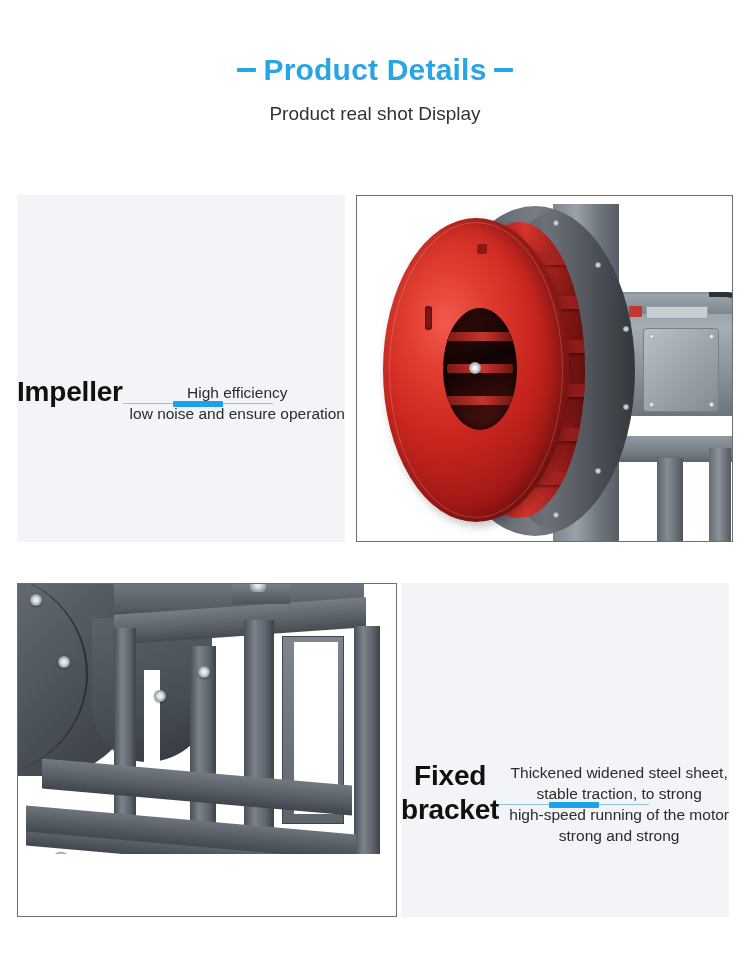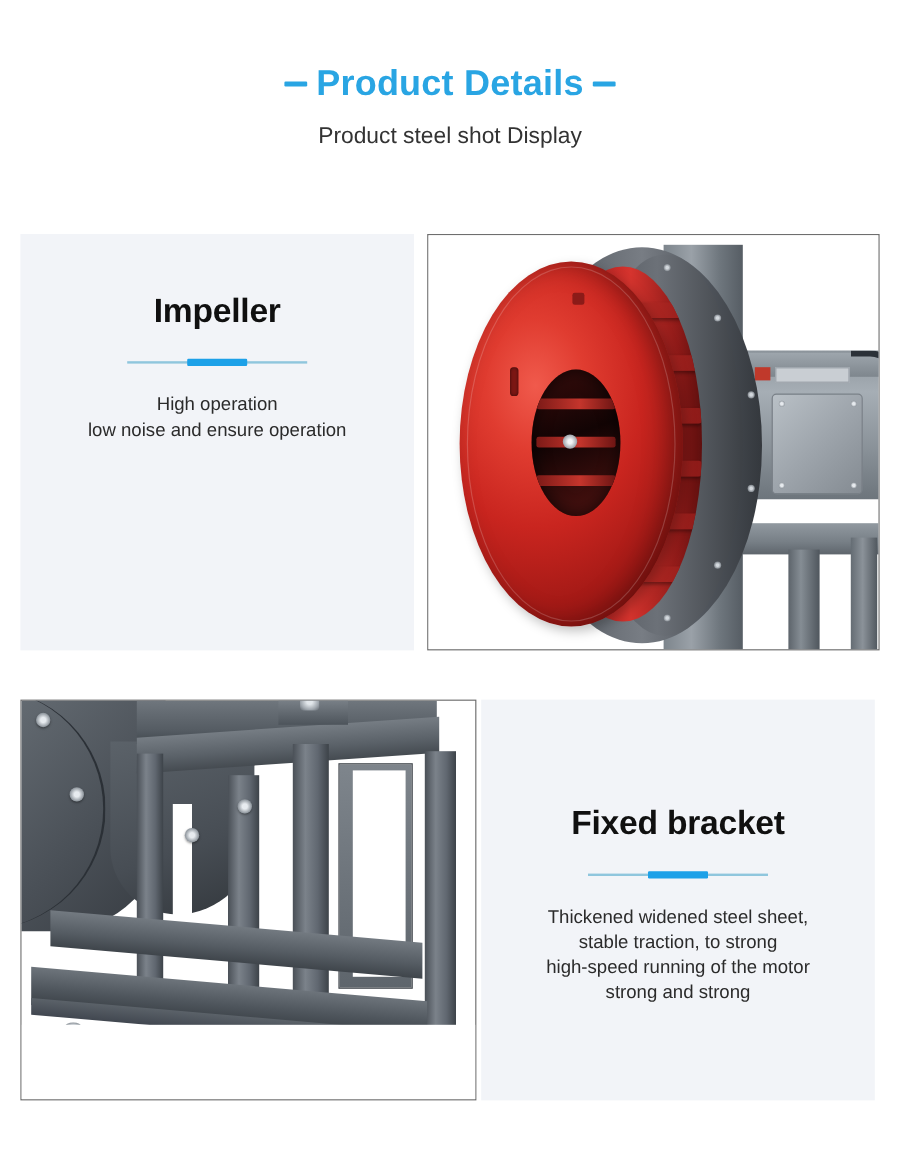--- a/index.html
+++ b/index.html
@@ -68,21 +68,21 @@
   .row {
     display: flex;
     align-items: stretch;
     height: 100%;
     padding: 0 17px;
   }
 
   .text-panel {
     background: #f2f4f8;
     display: flex;
-    flex-direction: column;
+    flex-direction: row;
     align-items: center;
     position: relative;
   }
   .panel-one  { width: 328px; padding-top: 47px; }
   .panel-two  { width: 328px; margin-left: 4px; padding-top: 86px; }
 
   .panel-heading {
     font-size: 28px;
     font-weight: bold;
     color: #101010;
@@ -446,34 +446,34 @@
 <body>
 
 <div class="page">
 
   <div class="header">
     <div class="title-row">
       <span class="title-dash"></span>
       <span class="page-title">Product Details</span>
       <span class="title-dash"></span>
     </div>
-    <div class="page-subtitle">Product steel shot Display</div>
+    <div class="page-subtitle">Product real shot Display</div>
   </div>
 
   <div class="section section-one">
     <div class="row">
 
       <div class="text-panel panel-one">
         <div class="panel-heading">Impeller</div>
         <div class="divider">
           <span class="divider-line"></span>
           <span class="divider-core"></span>
         </div>
         <div class="panel-desc">
-          <span class="panel-desc-line">High operation</span>
+          <span class="panel-desc-line">High efficiency</span>
           <span class="panel-desc-line">low noise and ensure operation</span>
         </div>
       </div>
 
       <div class="photo-frame photo-one">
         <div class="photo-inner">
           <div class="imp-bg"></div>
 
           <div class="imp-column"></div>
           <div class="imp-beam"></div>

